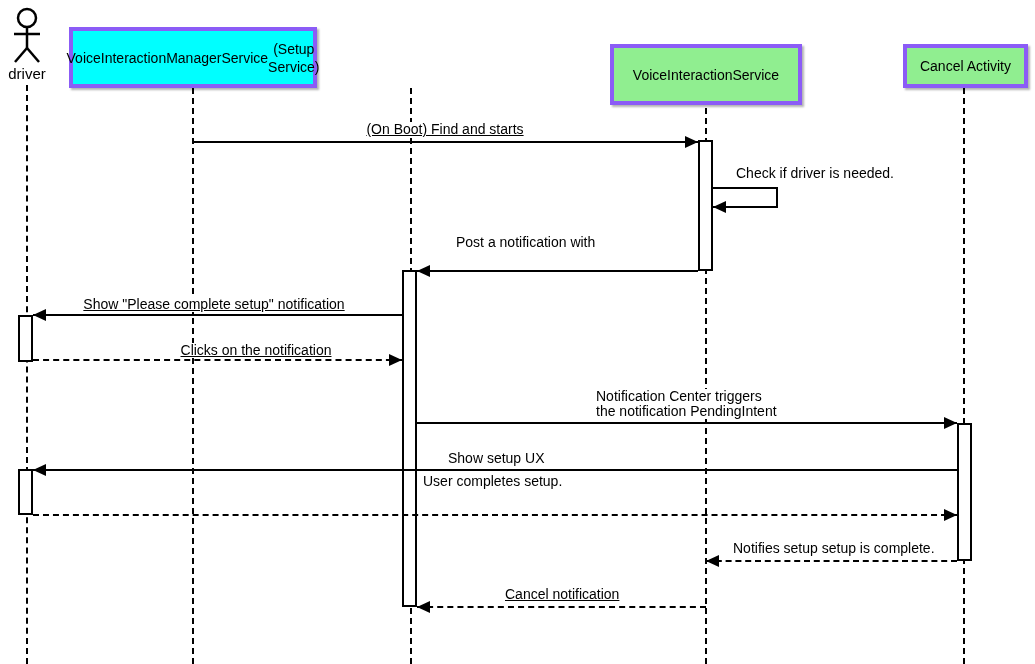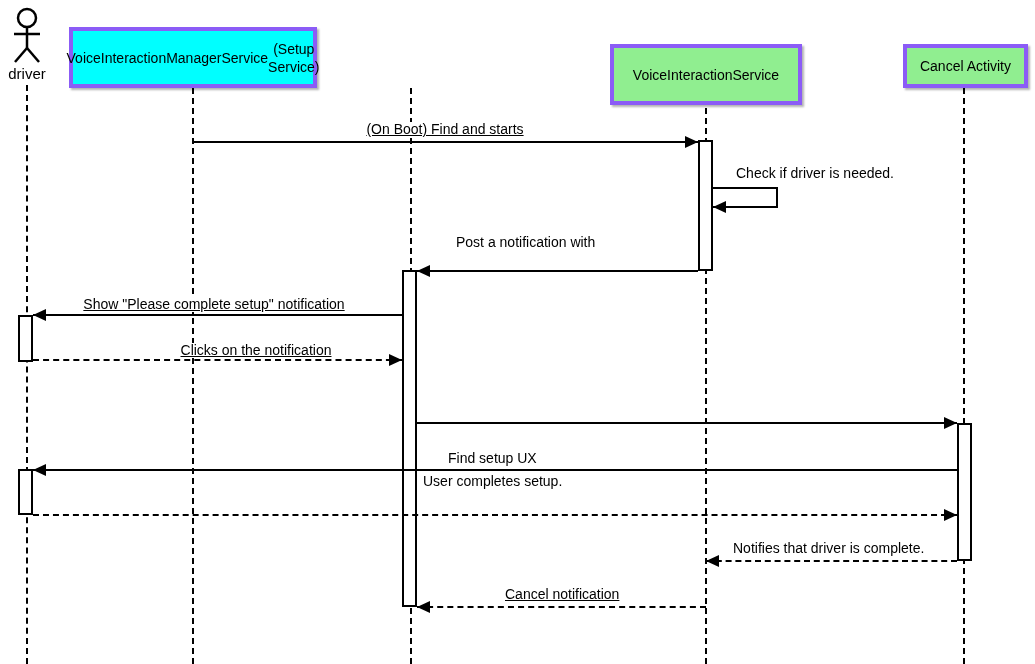--- a/index.html
+++ b/index.html
@@ -88,33 +88,37 @@
     <div class="mlabel center" style="left: 214px; top: 297px;">
       <div>Show "Please complete setup" notification</div>
     </div>
     <div class="mline dashed" style="left: 33px; top: 359px; width: 369px;"></div>
     <div class="arrow right" style="left: 389px; top: 354px;"></div>
     <div class="mlabel center" style="left: 220px; top: 343px; margin-left: 36px;">
       <div>Clicks on the notification</div>
     </div>
     <div class="mline solid" style="left: 417px; top: 422px; width: 540px;"></div>
     <div class="arrow right" style="left: 944px; top: 417px;"></div>
+    <div class="mlabel" style="left: 594px; top: 389px;">
+      <div>Notification Center triggers</div>
+      <div>the notification PendingIntent</div>
+    </div>
     <div class="mline solid" style="left: 33px; top: 469px; width: 924px;"></div>
     <div class="arrow left" style="left: 33px; top: 464px;"></div>
     <div class="mlabel" style="left: 446px; top: 451px;">
-      <div>Find setup UX</div>
+      <div>Show setup UX</div>
     </div>
     <div class="mline dashed" style="left: 33px; top: 514px; width: 924px;"></div>
     <div class="arrow right" style="left: 944px; top: 509px;"></div>
     <div class="mlabel" style="left: 421px; top: 474px;">
       <div>User completes setup.</div>
     </div>
     <div class="mline dashed" style="left: 706px; top: 560px; width: 251px;"></div>
     <div class="arrow left" style="left: 706px; top: 555px;"></div>
     <div class="mlabel" style="left: 731px; top: 541px;">
-      <div>Notifies that driver is complete.</div>
+      <div>Notifies setup setup is complete.</div>
     </div>
     <div class="mline dashed" style="left: 417px; top: 606px; width: 289px;"></div>
     <div class="arrow left" style="left: 417px; top: 601px;"></div>
     <div class="mlabel" style="left: 503px; top: 587px; text-decoration: underline;">
       <div>Cancel notification</div>
     </div>
   </div>
 
 </body></html>

